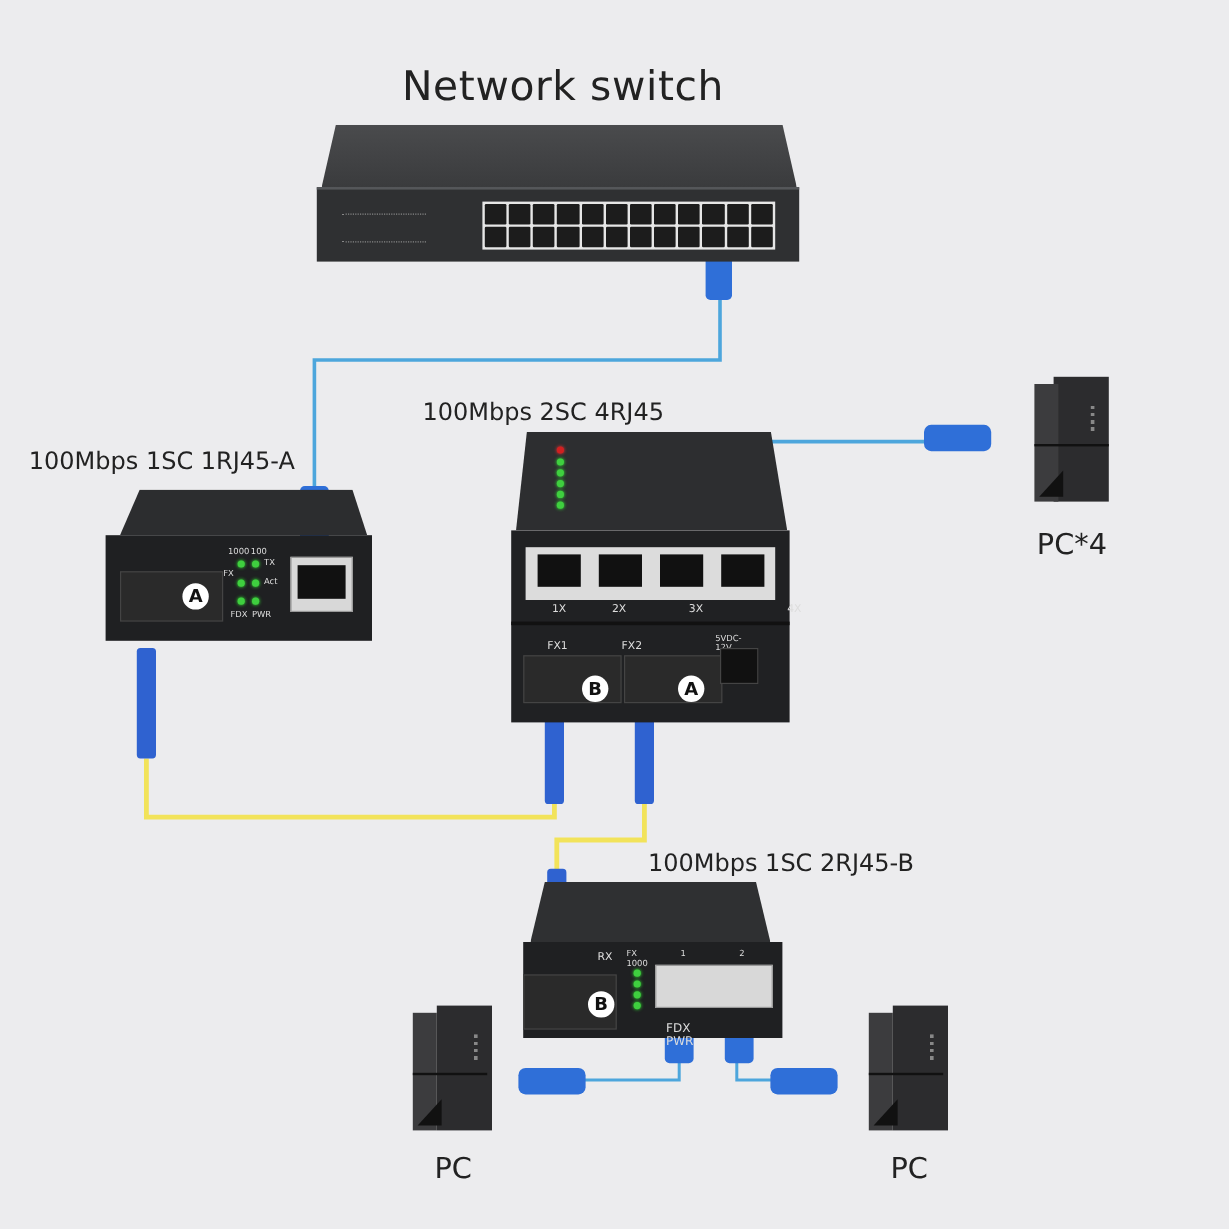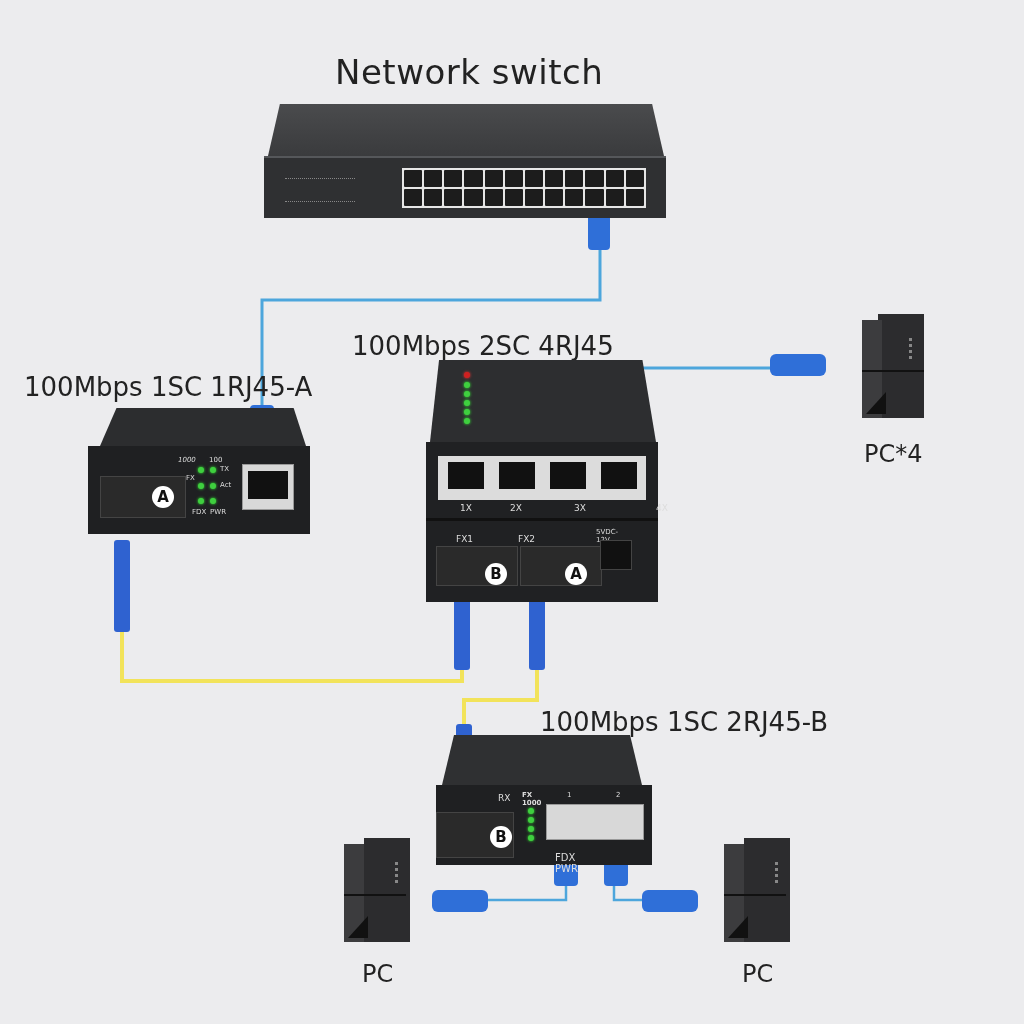--- a/index.html
+++ b/index.html
@@ -1,19 +1,19 @@
 <!DOCTYPE html>
 <html><head>
 <meta charset="utf-8">
 <style>
   html,body{margin:0;padding:0;}
   body{width:1024px;height:1024px;background:#ececee;position:relative;overflow:hidden;font-family:"DejaVu Sans",sans-serif;color:#1a1a1a;}
   .lbl{position:absolute;white-space:nowrap;color:#222;}
   .title{font-size:34px;left:335px;top:52px;letter-spacing:0.5px;}
-  .cap{font-size:26px;}
+  .cap{font-size:20px;}
   .pc-lbl{font-size:24px;}
   svg.wires{position:absolute;left:0;top:0;width:1024px;height:1024px;}
   .dev{position:absolute;}
   
   .sw-top{position:absolute;left:268px;top:104px;width:396px;height:52px;background:linear-gradient(#4a4b4d,#3a3b3d);clip-path:polygon(3% 0,97% 0,100% 100%,0 100%);}
   .sw-front{position:absolute;left:264px;top:156px;width:402px;height:60px;background:#2f3032;border-top:2px solid #55575a;}
   .sw-ports{position:absolute;left:402px;top:168px;width:244px;height:40px;background:#e6e6e6;display:grid;grid-template-columns:repeat(12,1fr);grid-template-rows:1fr 1fr;gap:2px;padding:2px;box-sizing:border-box;}
   .sw-ports span{background:#1c1c1c;border-radius:1px;}
   .sw-leds{position:absolute;left:285px;top:178px;width:70px;height:22px;border-top:1px dotted #888;border-bottom:1px dotted #888;}
   
@@ -115,21 +115,21 @@
   <div class="mca-top"></div>
   <div class="mca-front"></div>
   <div class="scport" style="left:100px;top:476px;width:84px;height:40px;"></div>
   <div class="badge" style="left:152px;top:486px;">A</div>
   <div class="led" style="left:198px;top:467px;"></div>
     <div class="led" style="left:210px;top:467px;"></div>
   <div class="led" style="left:198px;top:483px;"></div>
     <div class="led" style="left:210px;top:483px;"></div>
   <div class="led" style="left:198px;top:498px;"></div>
     <div class="led" style="left:210px;top:498px;"></div>
-  <div class="tiny" style="left:178px;top:456px;font-style:italic;">1000</div>
+  <div class="tiny" style="left:190px;top:456px;">1000</div>
   <div class="tiny" style="left:209px;top:456px;">100</div>
   <div class="tiny" style="left:186px;top:474px;">FX</div>
   <div class="tiny" style="left:220px;top:465px;">TX</div>
   <div class="tiny" style="left:220px;top:481px;">Act</div>
   <div class="tiny" style="left:192px;top:508px;">FDX</div>
   <div class="tiny" style="left:210px;top:508px;">PWR</div>
   <div class="rj" style="left:242px;top:464px;width:50px;height:44px;">
       <i></i>
     </div>
 </div>
@@ -170,21 +170,21 @@
   <div class="badge" style="left:485px;top:563px;">B</div>
   <div class="badge" style="left:565px;top:563px;">A</div>
   <div style="position:absolute;left:600px;top:540px;width:30px;height:28px;background:#111;border:1px solid #444;"></div>
 </div>
 
 <div class="lbl cap" style="left:540px;top:707px;">100Mbps 1SC 2RJ45-B</div>
 <div class="dev">
   <div class="mcb-top"></div>
   <div class="mcb-front"></div>
   <div class="tiny" style="left:498px;top:793px;font-size:9px;">RX</div>
-  <div class="tiny" style="left:522px;top:791px;font-weight:bold;">FX 1000</div>
+  <div class="tiny" style="left:522px;top:791px;">FX 1000</div>
   <div class="tiny" style="left:567px;top:791px;">1</div>
   <div class="tiny" style="left:616px;top:791px;">2</div>
   <div class="scport" style="left:436px;top:812px;width:76px;height:44px;"></div>
   <div class="badge" style="left:490px;top:826px;">B</div>
   <div class="led" style="left:528px;top:808px;"></div>
   <div class="led" style="left:528px;top:817px;"></div>
   <div class="led" style="left:528px;top:826px;"></div>
   <div class="led" style="left:528px;top:835px;"></div>
   <div class="rj" style="left:546px;top:804px;width:96px;height:34px;"></div>
   <div class="tiny" style="left:512px;top:852px;font-size:10px;margin-left:43px;">FDX PWR</div>

